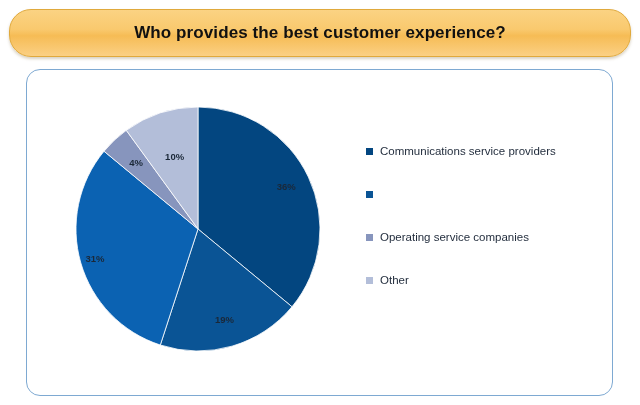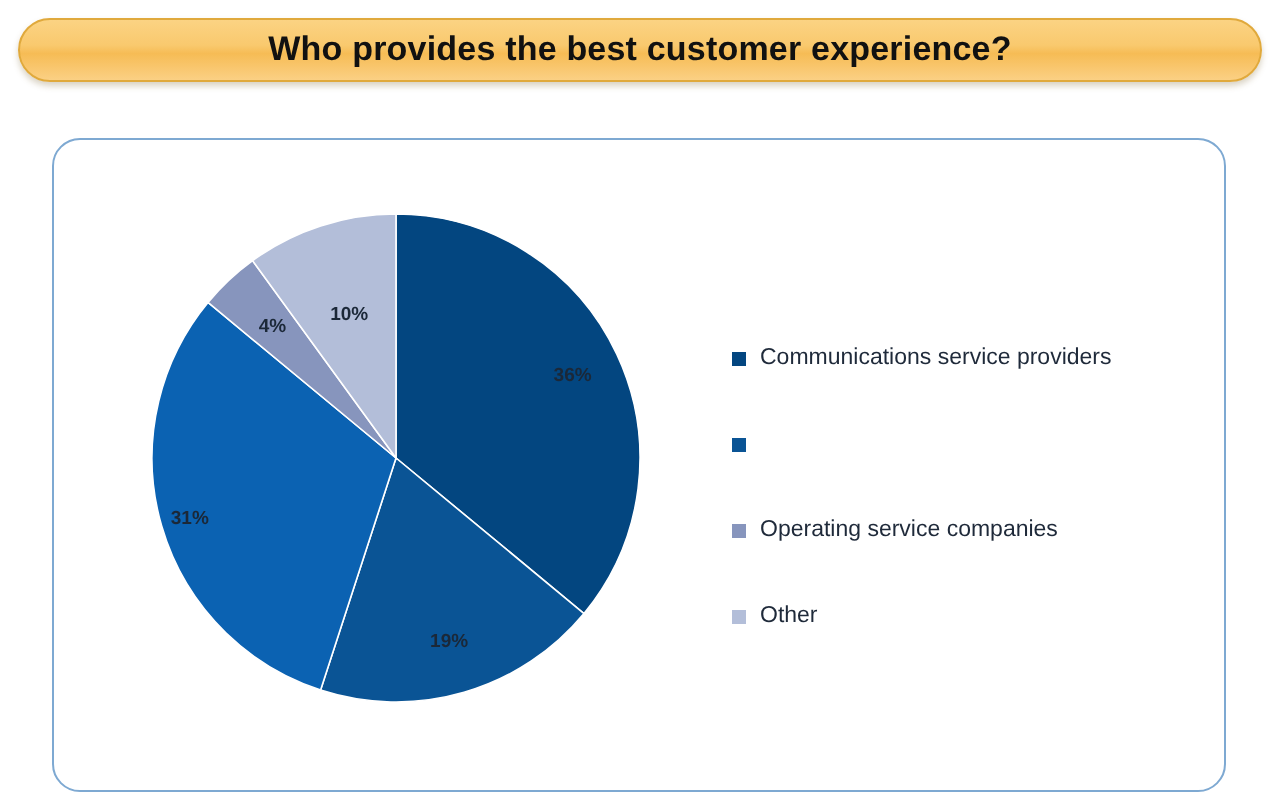--- a/index.html
+++ b/index.html
@@ -14,21 +14,21 @@
     overflow: hidden;
     position: relative;
   }
 
   
   #title-banner {
     position: absolute;
     left: 9px;
     top: 9px;
     width: 622px;
-    height: 32px;
+    height: 48px;
     box-sizing: border-box;
     border-radius: 22px;
     background: linear-gradient(to bottom,
                 #fbd383 0%,
                 #f9c96e 42%,
                 #f6bc55 56%,
                 #fbd084 100%);
     border: 1px solid #e0a93c;
     box-shadow: 0 2px 3px rgba(120, 95, 40, 0.28);
     display: flex;
@@ -73,21 +73,21 @@
     font-family: "Liberation Sans", sans-serif;
     font-size: 9.5px;
     font-weight: bold;
     fill: #1b2838;
   }
 
   
   #legend {
     position: absolute;
     left: 339px;
-    top: 88px;
+    top: 60px;
     width: 235px;
   }
   .legend-item {
     display: flex;
     align-items: center;
     height: 43px;
   }
   .legend-swatch {
     width: 7px;
     height: 7px;

